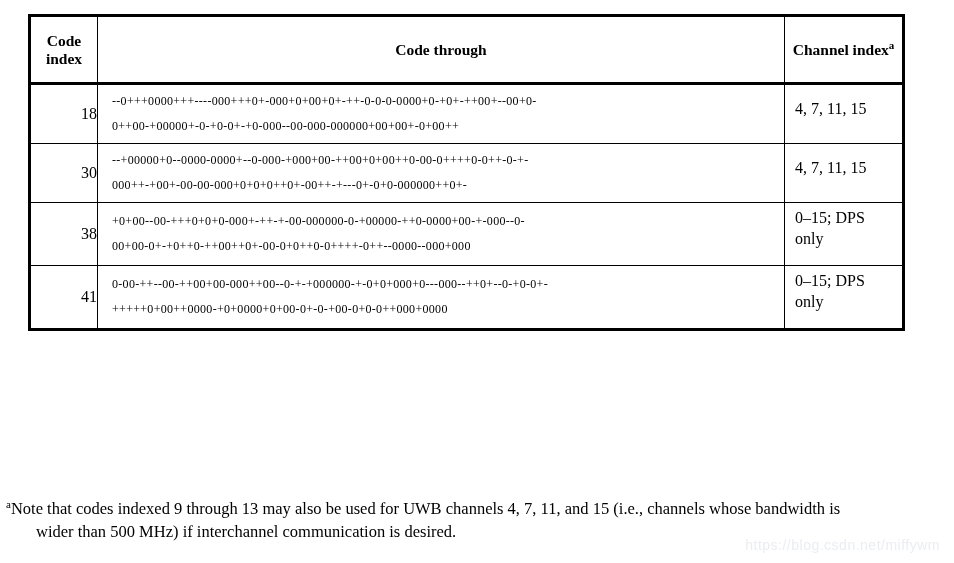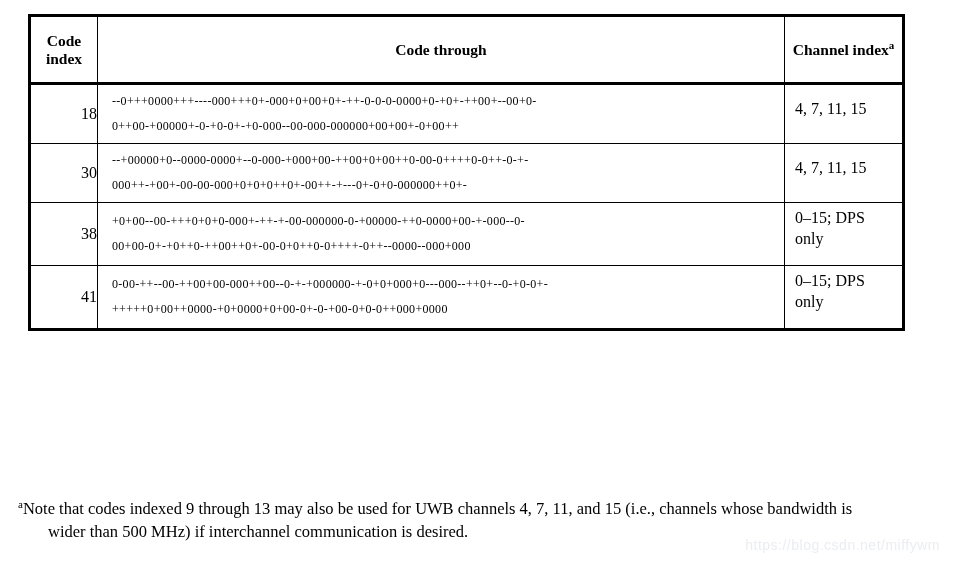--- a/index.html
+++ b/index.html
@@ -59,21 +59,21 @@
     letter-spacing: 0.3px;
   }
   td.chan-cell {
     padding: 4px 6px 16px 10px;
     font-size: 16px;
     line-height: 21px;
   }
   sup { font-size: 11px; vertical-align: super; line-height: 0; }
   .footnote {
     position: absolute;
-    left: 18px; top: 497px;
+    left: 6px; top: 497px;
     width: 868px;
     font-size: 16.5px;
     line-height: 23px;
     padding-left: 30px;
     text-indent: -30px;
   }
   .watermark {
     position: absolute;
     right: 14px; top: 537px;
     font-family: "Liberation Sans", sans-serif;

